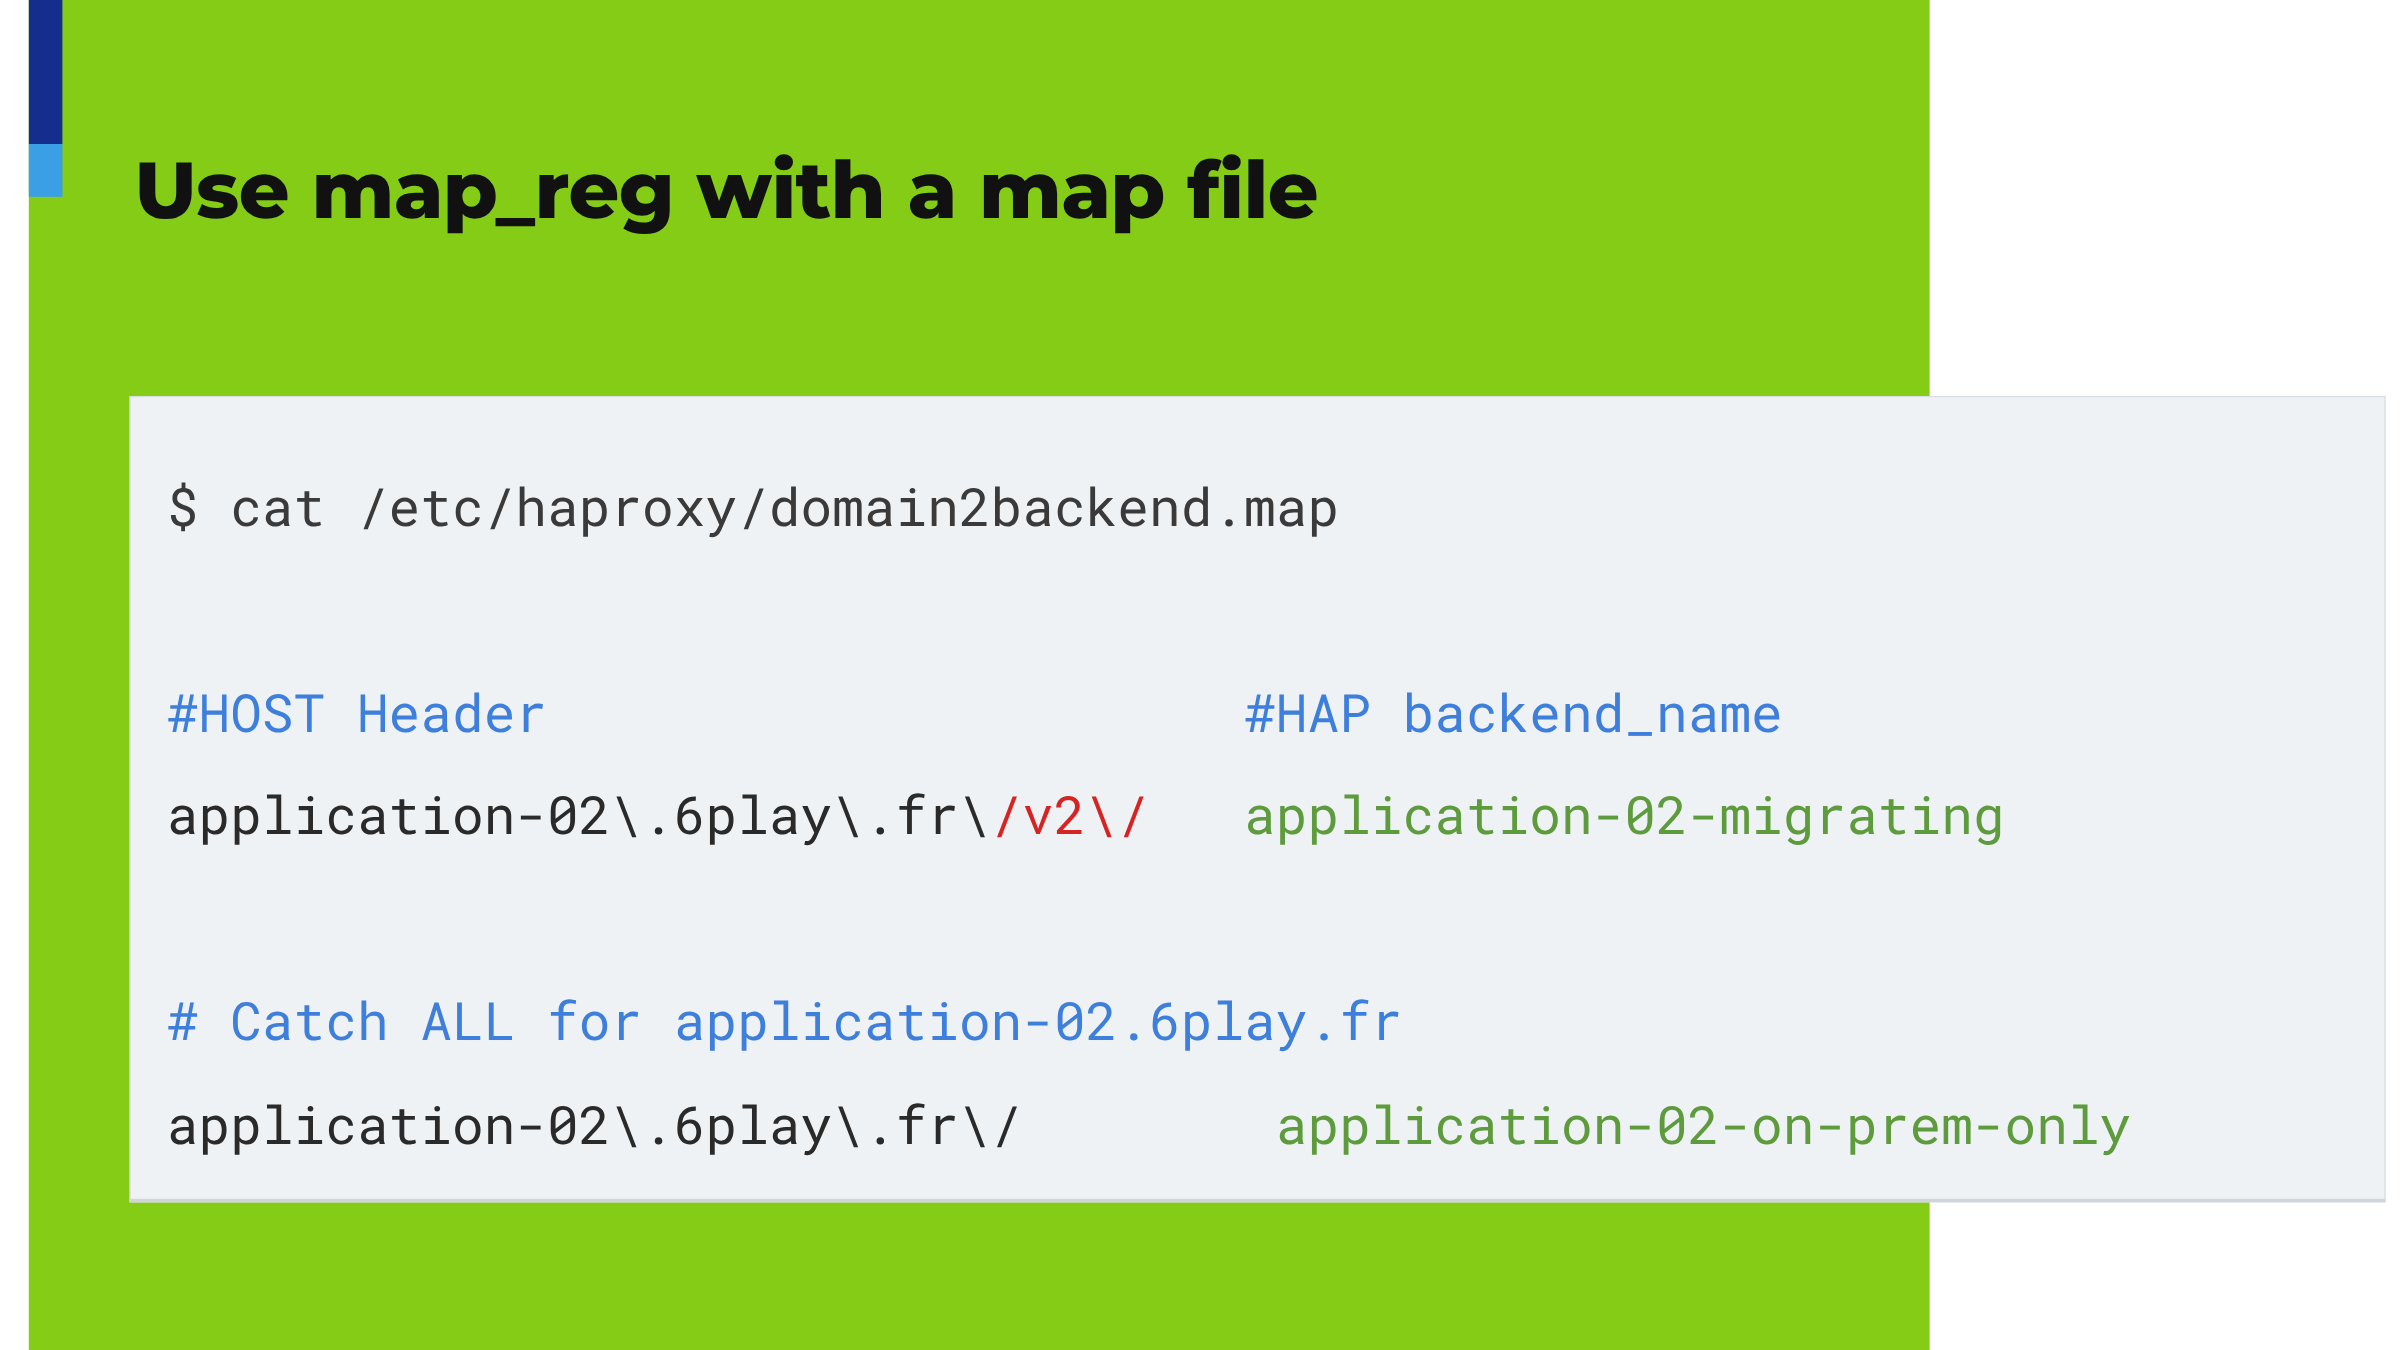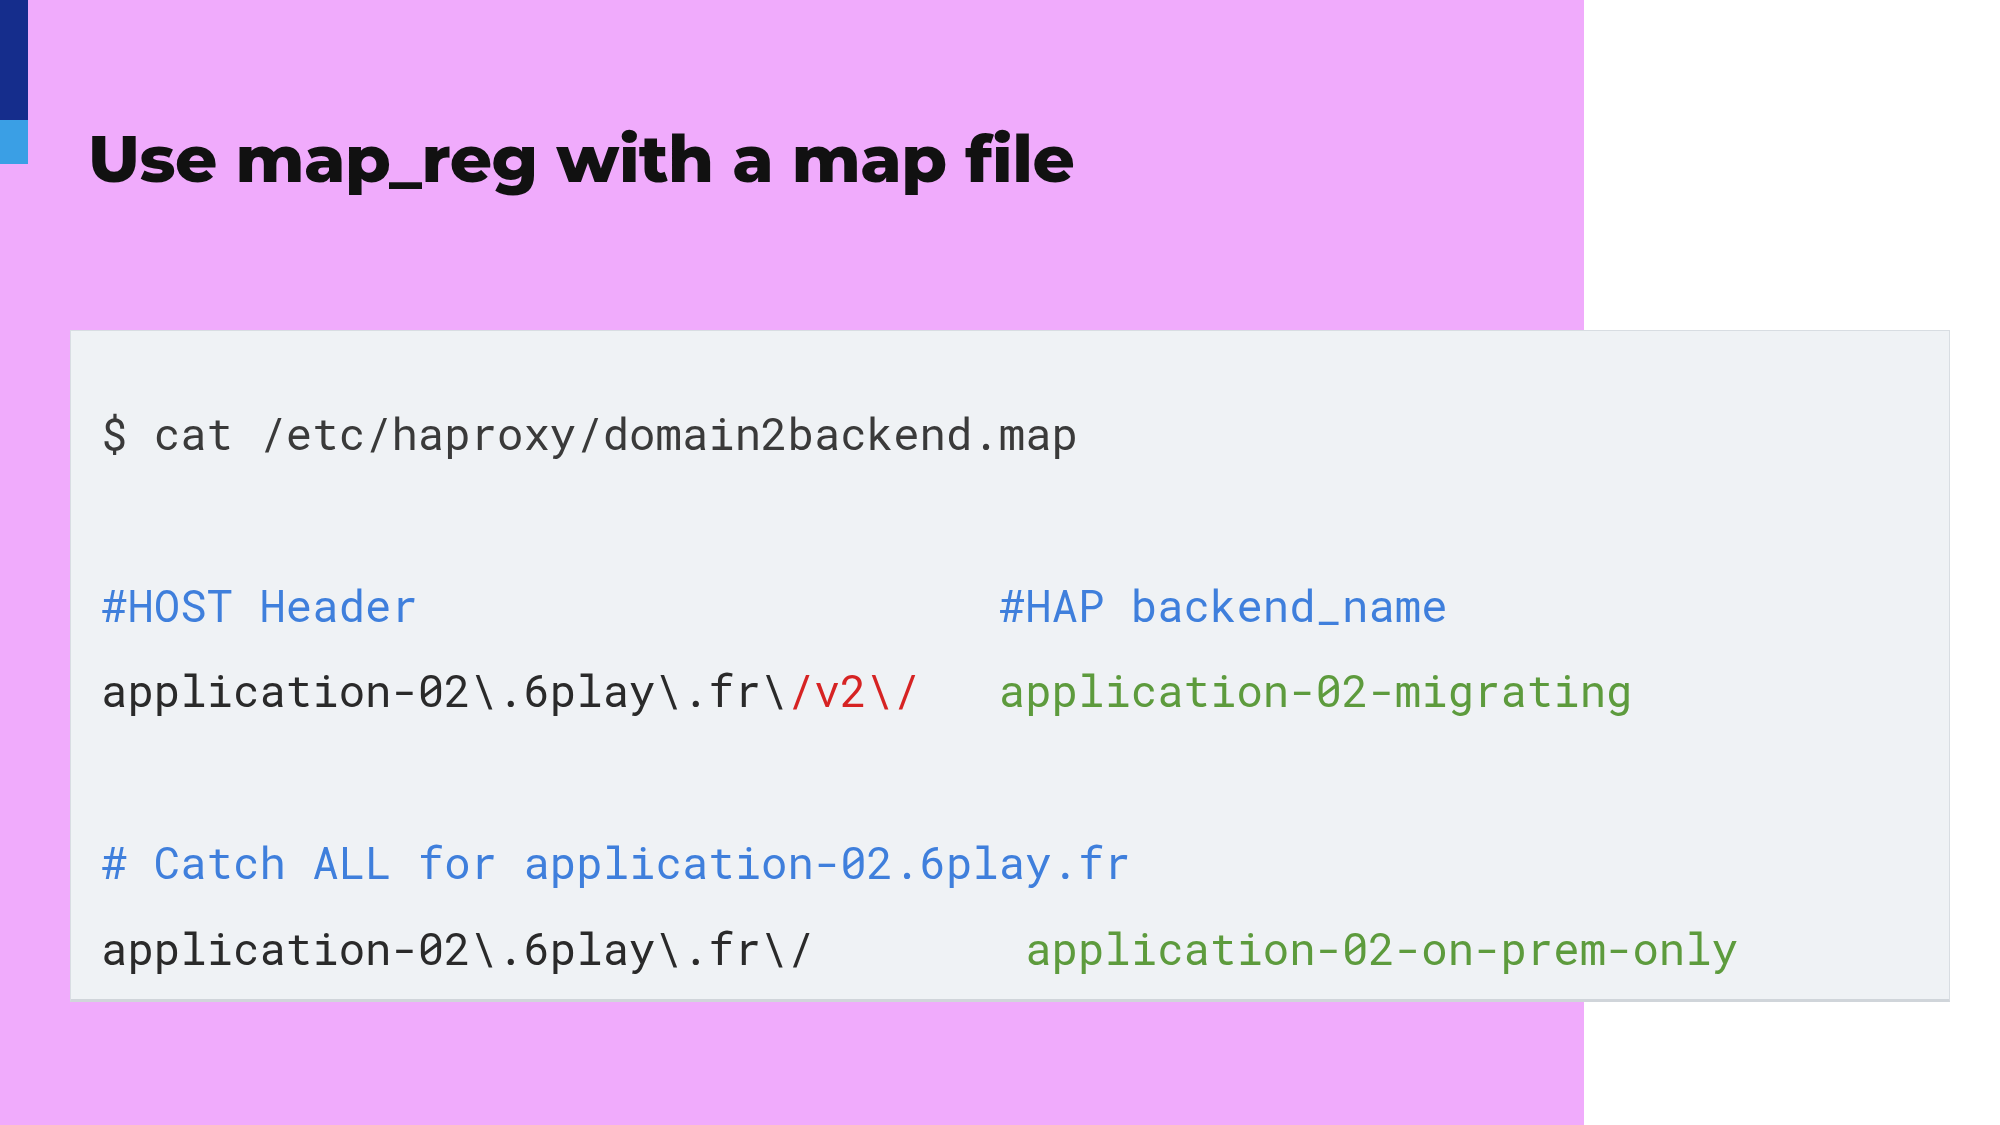--- a/index.html
+++ b/index.html
@@ -2,21 +2,22 @@
 <html><head>
 <meta charset="utf-8">
 <style>
   * { margin: 0; padding: 0; box-sizing: border-box; }
   html, body { width: 100%; height: 100%; background: #fff; font-family: "Montserrat", "Segoe UI", Arial, sans-serif; }
   
   .slide {
     position: relative;
     width: 1584px;
     height: 1125px;
-    background: #f0abfc;
+    background: #84cc16;
+    margin-left: 24px;
   }
   
   .left-accent {
     position: absolute;
     left: 0;
     top: 0;
     width: 28px;
     height: 120px;
     background: #152d8c;
   }
@@ -34,28 +35,28 @@
     left: 88px;
     top: 118px;
     font-size: 66px;
     font-weight: 800;
     color: #111;
     letter-spacing: -0.5px;
   }
 
   .code-box {
     position: absolute;
-    left: 70px;
+    left: 84px;
     top: 330px;
     width: 1880px;
     height: 672px;
     background: #eff2f5;
     border: 1px solid #d8dde2;
     border-bottom: 3px solid #d0d5da;
-    padding: 60px 30px 50px 30px;
+    padding: 48px 30px 50px 30px;
     font-family: "Roboto Mono", "Consolas", "Menlo", monospace;
     font-size: 44px;
     line-height: 1.95;
     color: #3a3a3a;
     white-space: pre;
   }
 
   .c-prompt  { color: #3a3a3a; }
   .c-comment { color: #3f7fdc; }
   .c-dark    { color: #2a2a2a; }

